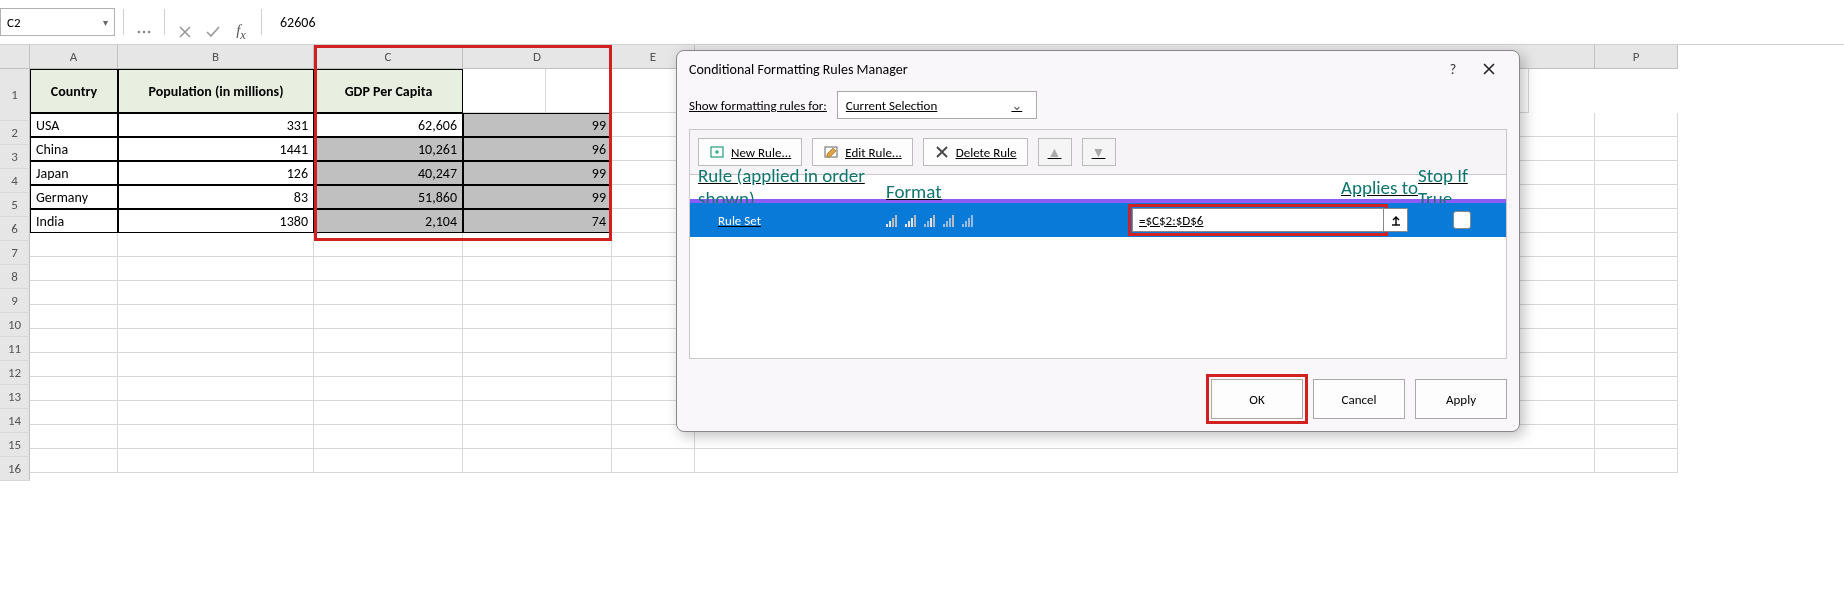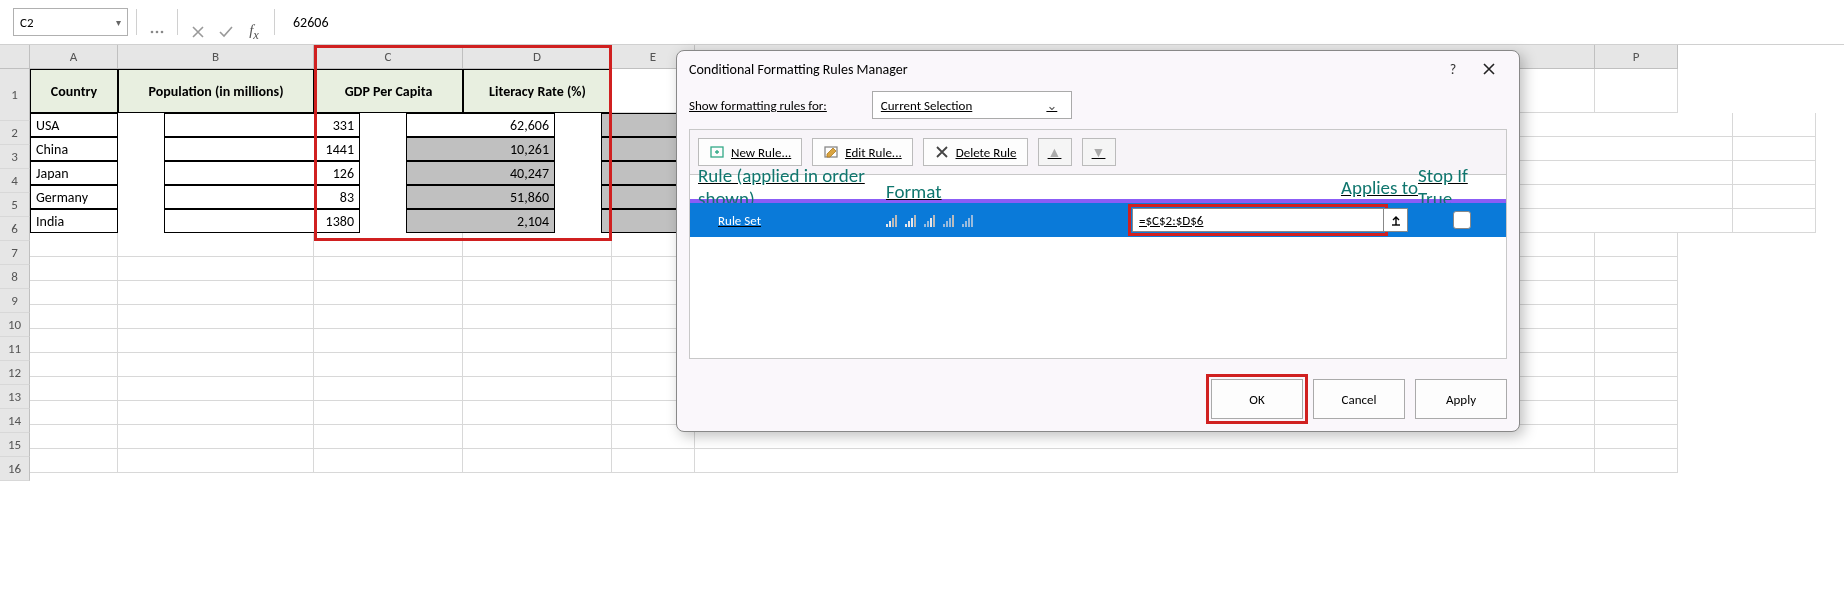--- a/index.html
+++ b/index.html
@@ -13,21 +13,21 @@
     height: 596px;
     overflow: hidden;
   }
 
   
   .formula-bar {
     display: flex;
     align-items: center;
     height: 45px;
     border-bottom: 1px solid #d0d0d0;
-    padding: 0 13px;
+    padding: 0 0;
     gap: 4px;
   }
   .name-box {
     width: 115px;
     height: 28px;
     border: 1px solid #b0b0b0;
     background: #fff;
     display: flex;
     align-items: center;
     padding: 0 6px;
@@ -141,21 +141,21 @@
 
   .hdr {
     background: #e8efe0;
     font-weight: 600;
     justify-content: center;
     text-align: center;
     border: 1px solid #000 !important;
   }
   .data-b { border: 1px solid #000 !important; }
   .cd-shade { background: #c0c0c0; }
-  .num { justify-content: flex-end; margin-left: 46px; }
+  .num { justify-content: flex-end; }
 
   .red-outline {
     position: absolute;
     border: 3px solid #d02020;
     pointer-events: none;
   }
 
   
   .dialog {
     position: absolute;
@@ -200,21 +200,20 @@
   .show-row label u { text-decoration: underline; }
   .dropdown {
     width: 200px;
     height: 28px;
     border: 1px solid #aaa;
     background: #fff;
     display: flex;
     align-items: center;
     padding: 0 8px;
     font-size: 13px;
-    margin-left: 35px;
   }
   .dropdown .caret {
     margin-left: auto;
     width: 22px;
     height: 100%;
     display: flex;
     align-items: center;
     justify-content: center;
     color: #555;
   }
@@ -419,21 +418,20 @@
     <div class="row-h" style="height:24px">15</div>
     <div class="row-h" style="height:24px">16</div>
   </div>
 
   <div class="cells">
 
     <div class="row row1">
       <div class="cell cw-A hdr">Country</div>
       <div class="cell cw-B hdr">Population (in millions)</div>
       <div class="cell cw-C hdr">GDP Per Capita</div>
-      <div class="cell cw-D hdr">Literacy Rate (%)</div>
       <div class="cell cw-std"></div>
       <div class="cell cw-big"></div>
       <div class="cell cw-std"></div>
     </div>
 
     <div class="row">
       <div class="cell cw-A data-b">USA</div>
       <div class="cell cw-B data-b num">331</div>
       <div class="cell cw-C data-b num">62,606</div>
       <div class="cell cw-D data-b num cd-shade">99</div>

